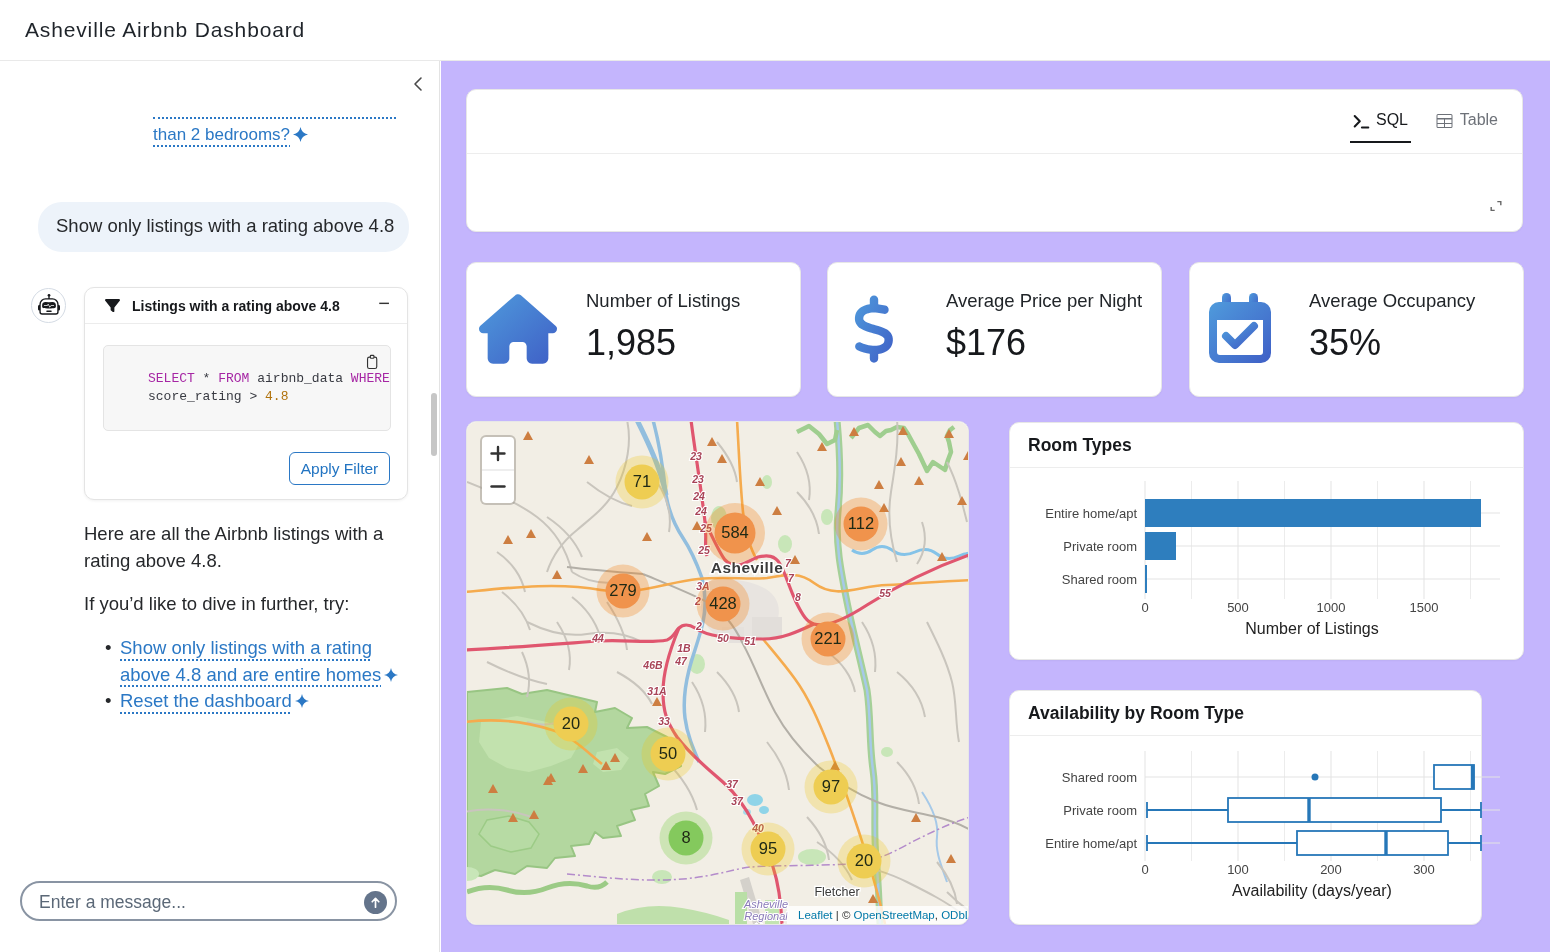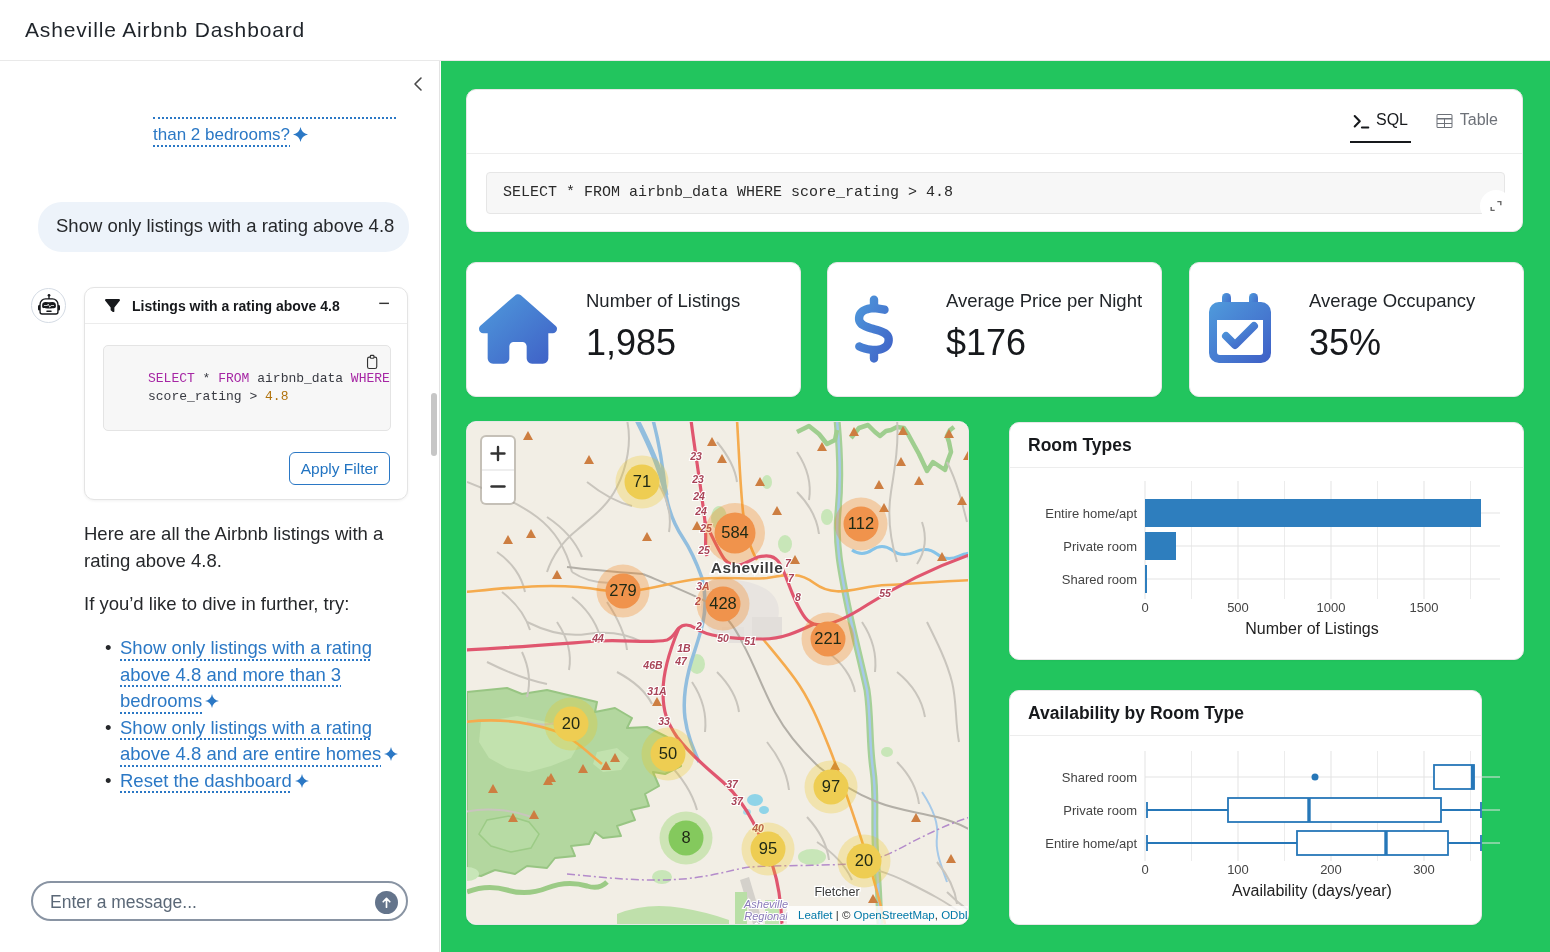--- a/index.html
+++ b/index.html
@@ -36,26 +36,26 @@
 .num { color:#b0720c; }
 #applybtn { position:absolute; left:204px; top:164px; width:101px; height:33px; border:1px solid #2b78c5; border-radius:6px; color:#2274c2; font-size:15.5px; text-align:center; line-height:31px; background:#fff; }
 
 
 .para { position:absolute; left:84px; font-size:18.5px; line-height:26.5px; color:#26282b; width:308px; }
 #ul1 { position:absolute; left:120px; top:574px; width:285px; font-size:18.5px; line-height:26.5px; }
 #ul1 .li { position:relative; margin-bottom:0px; }
 #ul1 .li:before { content:"\2022"; position:absolute; left:-15px; color:#26282b; }
 
 
-#msginput { position:absolute; left:31px; top:820px; width:377px; height:40px; border:2px solid #8994a3; border-radius:20px; background:#fff; }
+#msginput { position:absolute; left:20px; top:820px; width:377px; height:40px; border:2px solid #8994a3; border-radius:20px; background:#fff; }
 #msginput .ph { position:absolute; left:17px; top:9px; font-size:17.5px; color:#5b6877; }
 #sendbtn { position:absolute; right:8px; top:8px; width:23px; height:23px; border-radius:50%; background:#64748b; }
 
 
-#main { position:absolute; left:441px; top:61px; width:1109px; height:891px; background:#22c55e; }
+#main { position:absolute; left:441px; top:61px; width:1109px; height:891px; background:#c4b5fd; }
 .card { position:absolute; background:#fff; border:1px solid #e7e7e7; border-radius:10px; box-shadow:0 1px 2px rgba(0,0,0,0.04); }
 
 
 #sqlcard { left:25px; top:28px; width:1057px; height:143px; }
 #sqlcard .tabs { position:absolute; right:0; top:20px; }
 #sqlcard .divider { position:absolute; left:0; top:63px; width:100%; border-top:1px solid #ededed; }
 #sqlbox { position:absolute; left:19px; top:82px; width:1019px; height:42px; background:#f7f7f7; border:1px solid #e6e6e6; border-radius:4px; }
 #sqlbox pre { position:absolute; left:16px; top:11px; font-family:"Liberation Mono", monospace; font-size:15px; color:#2a2a2a; }
 #expandbtn { position:absolute; right:10px; top:100px; width:32px; height:32px; border-radius:50%; background:#fff; }
 
@@ -120,23 +120,20 @@
       <pre><span class="kw">SELECT</span> * <span class="kw">FROM</span> airbnb_data <span class="kw">WHERE</span>
 score_rating &gt; <span class="num">4.8</span></pre>
     </div>
     <div id="applybtn">Apply Filter</div>
   </div>
 
   <div class="para" style="top:460px">Here are all the Airbnb listings with a rating above 4.8.</div>
   <div class="para" style="top:530px">If you’d like to dive in further, try:</div>
 
   <div id="ul1">
-    <div class="li"><span class="bluelink dotted">Show only listings with a rating above 4.8 and more than 3 bedrooms</span><svg width="14" height="14" viewBox="0 0 24 24" style="vertical-align:-1px;margin-left:3px">
-          <path d="M12 0 C13.2 6.8 17.2 10.8 24 12 C17.2 13.2 13.2 17.2 12 24 C10.8 17.2 6.8 13.2 0 12 C6.8 10.8 10.8 6.8 12 0 Z" fill="#2b78c5"></path>
-        </svg></div>
     <div class="li"><span class="bluelink dotted">Show only listings with a rating above 4.8 and are entire homes</span><svg width="14" height="14" viewBox="0 0 24 24" style="vertical-align:-1px;margin-left:3px">
           <path d="M12 0 C13.2 6.8 17.2 10.8 24 12 C17.2 13.2 13.2 17.2 12 24 C10.8 17.2 6.8 13.2 0 12 C6.8 10.8 10.8 6.8 12 0 Z" fill="#2b78c5"></path>
         </svg></div>
     <div class="li"><span class="bluelink dotted">Reset the dashboard</span><svg width="14" height="14" viewBox="0 0 24 24" style="vertical-align:-1px;margin-left:3px">
           <path d="M12 0 C13.2 6.8 17.2 10.8 24 12 C17.2 13.2 13.2 17.2 12 24 C10.8 17.2 6.8 13.2 0 12 C6.8 10.8 10.8 6.8 12 0 Z" fill="#2b78c5"></path>
         </svg></div>
   </div>
 
   <div id="msginput">
     <div class="ph">Enter a message...</div>
@@ -156,23 +153,20 @@
           <path d="M10.5 15.5 L18 15.5" stroke="#17191c" stroke-width="2.4" stroke-linecap="round"></path>
         </svg>
       <span style="position:absolute;right:114px;top:1px;font-size:16px;color:#17191c;white-space:nowrap;">SQL</span>
       <span style="position:absolute;right:111px;top:31px;width:61px;border-top:2.5px solid #17191c;"></span>
       <svg width="17" height="16" viewBox="0 0 16 16" style="position:absolute;right:69px;top:3px" fill="#6d7178">
           <path d="M0 2.5A1.5 1.5 0 0 1 1.5 1h13A1.5 1.5 0 0 1 16 2.5v11a1.5 1.5 0 0 1-1.5 1.5h-13A1.5 1.5 0 0 1 0 13.5v-11ZM1.5 2a.5.5 0 0 0-.5.5V5h14V2.5a.5.5 0 0 0-.5-.5h-13ZM15 6.5H8.5V10H15V6.5ZM15 11H8.5v3h6a.5.5 0 0 0 .5-.5V11Zm-7.5 3v-3H1v2.5a.5.5 0 0 0 .5.5h6ZM1 10h6.5V6.5H1V10Z"></path>
         </svg>
       <span style="position:absolute;right:24px;top:1px;font-size:16px;color:#6d7178;white-space:nowrap;">Table</span>
     </div>
     <div class="divider"></div>
-    <div id="sqlbox">
-        <pre>SELECT * FROM airbnb_data WHERE score_rating &gt; 4.8</pre>
-      </div>
     <div id="expandbtn">
         <svg width="14" height="14" viewBox="0 0 16 16" style="position:absolute;left:9px;top:9px" fill="none" stroke="#666" stroke-width="1.6">
           <path d="M9.5 3 L13.5 3 L13.5 7 M6.5 13 L2.5 13 L2.5 9"></path>
         </svg>
       </div>
   </div>
 
   <div class="card stat" id="stat1">
     <svg class="icon" viewBox="0 0 576 512" style="left:12px;top:31px;width:78px;height:70px">
       <defs>

